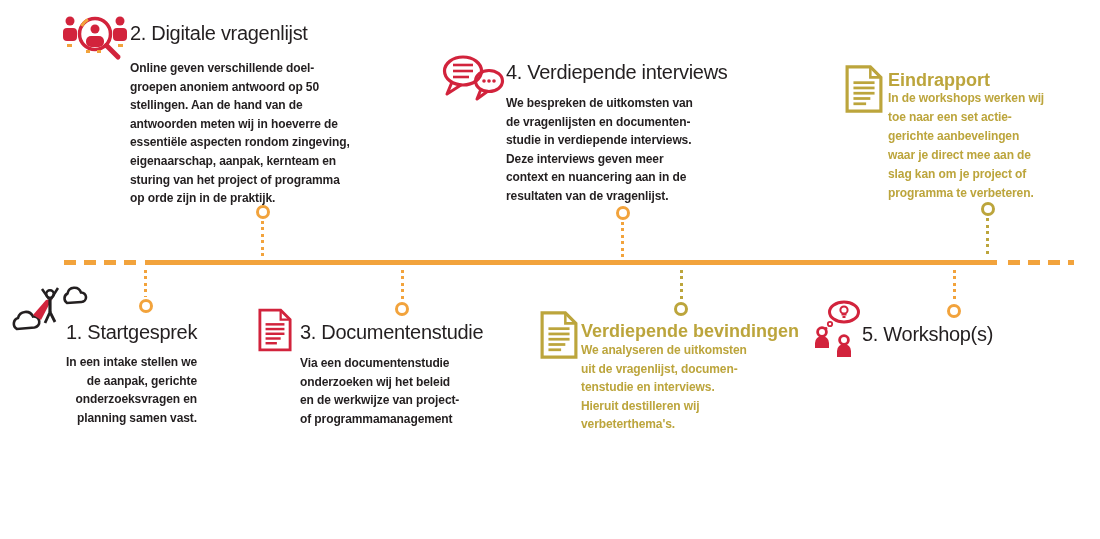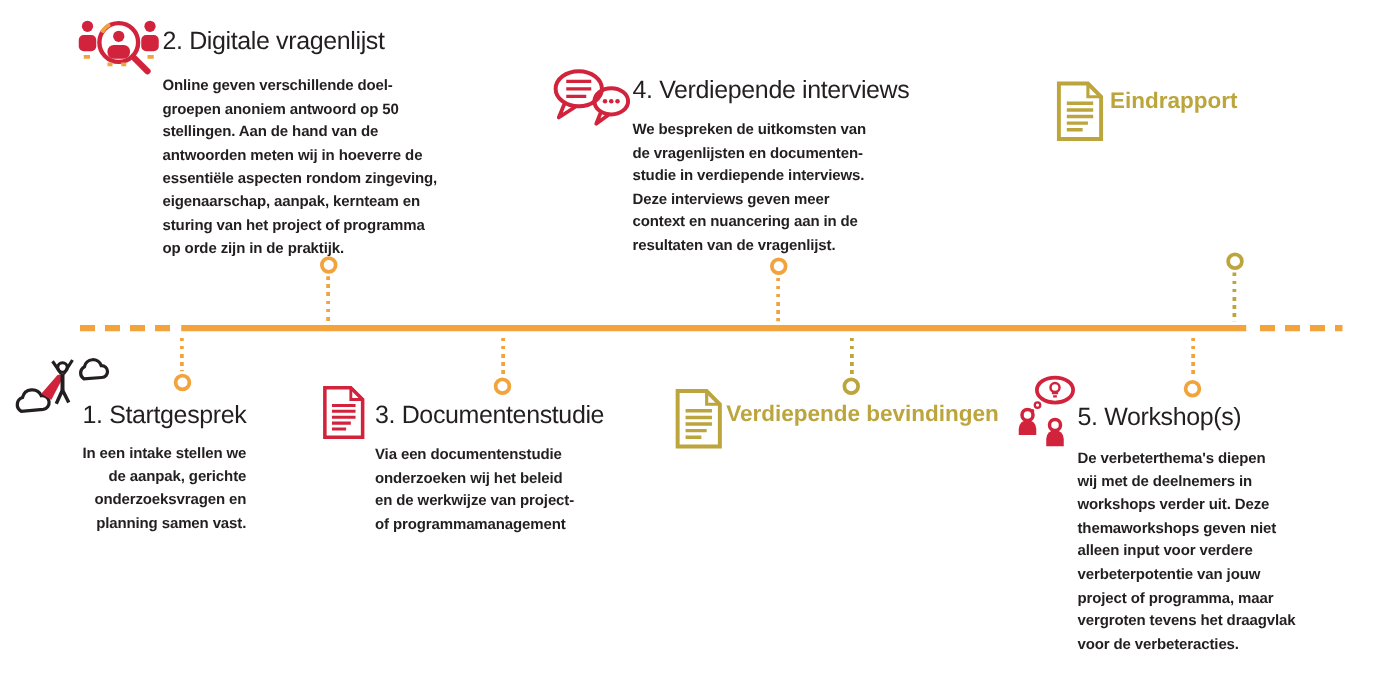--- a/index.html
+++ b/index.html
@@ -123,20 +123,26 @@
     <path class="sy" d="M24 2 v10 h10" stroke-width="2.4"></path>
     <g class="sy" stroke-width="2.6">
       <line x1="8" y1="17" x2="28" y2="17"></line>
         <line x1="8" y1="22" x2="28" y2="22"></line>
       <line x1="8" y1="27" x2="28" y2="27"></line>
         <line x1="8" y1="32" x2="24" y2="32"></line>
       <line x1="8" y1="37" x2="20" y2="37"></line>
     </g>
   </svg>
   <div class="abs sub-title" style="left:888px;top:70px;">Eindrapport</div>
+  <div class="abs body yellow-text" style="left:888px;top:89px;line-height:19px;">In de workshops werken wij
+toe naar een set actie-
+gerichte aanbevelingen
+waar je direct mee aan de
+slag kan om je project of
+programma te verbeteren.</div>
 
   <svg class="abs" style="left:10px;top:286px;" width="80" height="54" viewBox="0 0 80 54">
     <path class="si" d="M57 17 a5.5 5.5 0 0 1 .5 -9.5 a7 7 0 0 1 13.5 -1 a4.5 4.5 0 0 1 .5 9.5 z" stroke-width="2.6"></path>
     <path class="si" d="M7 43 a6 6 0 0 1 1 -11 a8 8 0 0 1 15 -1.5 a5 5 0 0 1 1.5 11 z" stroke-width="2.6"></path>
     <polygon class="fr" points="36,14 42,13 31,34 23,29"></polygon>
     <circle class="si" cx="40" cy="8" r="3.8" stroke-width="2.5"></circle>
     <path class="si" d="M32 3 L39 13 M48 2 L41 13" stroke-width="2.5"></path>
     <path class="si" d="M40 13 L40 26" stroke-width="3.2"></path>
     <path class="si" d="M40 26 L35 37 M40 26 L45 36" stroke-width="2.8"></path>
   </svg>
@@ -168,36 +174,32 @@
     <path class="sy" d="M24 2 v10 h10" stroke-width="2.4"></path>
     <g class="sy" stroke-width="2.6">
       <line x1="8" y1="17" x2="28" y2="17"></line>
         <line x1="8" y1="22" x2="28" y2="22"></line>
       <line x1="8" y1="27" x2="28" y2="27"></line>
         <line x1="8" y1="32" x2="24" y2="32"></line>
       <line x1="8" y1="37" x2="20" y2="37"></line>
     </g>
   </svg>
   <div class="abs sub-title" style="left:581px;top:321px;">Verdiepende bevindingen</div>
+  <div class="abs body yellow-text" style="left:581px;top:341px;">We analyseren de uitkomsten
+uit de vragenlijst, documen-
+tenstudie en interviews.
+Hieruit destilleren wij
+verbeterthema's.</div>
 
   <svg class="abs" style="left:813px;top:300px;" width="52" height="60" viewBox="0 0 52 60">
     <ellipse class="sr" cx="31" cy="12" rx="14.5" ry="10" stroke-width="3"></ellipse>
     <circle class="sr" cx="31" cy="10" r="3.6" stroke-width="2"></circle>
     <path class="sr" d="M28.5 14.5 h5 M29.5 17 h3" stroke-width="1.8"></path>
     <circle class="sr" cx="17" cy="24" r="2.2" stroke-width="1.8"></circle>
     <circle class="fr" cx="13" cy="28.5" r="1.4"></circle>
     <circle class="sr" cx="9" cy="32" r="4.4" stroke-width="2.8"></circle>
     <path class="fr" d="M2 48 v-5 a7 7 0 0 1 14 0 v5 z"></path>
     <circle class="sr" cx="31" cy="40" r="4.4" stroke-width="2.8"></circle>
     <path class="fr" d="M24 57 v-6 a7 7 0 0 1 14 0 v6 z"></path>
   </svg>
   <div class="abs title" style="left:862px;top:323px;">5. Workshop(s)</div>
-  <div class="abs body" style="left:862px;top:357px;">De verbeterthema's diepen
-wij met de deelnemers in
-workshops verder uit. Deze
-themaworkshops geven niet
-alleen input voor verdere
-verbeterpotentie van jouw
-project of programma, maar
-vergroten tevens het draagvlak
-voor de verbeteracties.</div>
 
 </div>
 
 </body></html>

